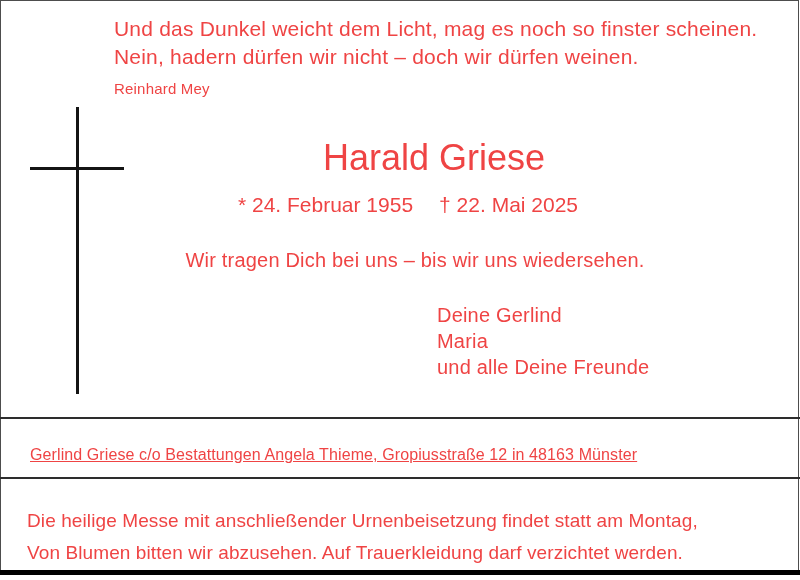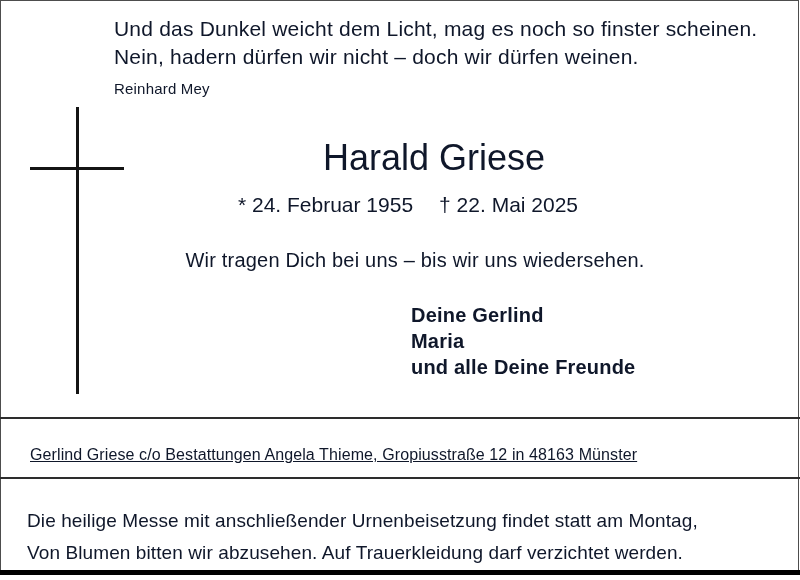--- a/index.html
+++ b/index.html
@@ -8,21 +8,21 @@
     width: 800px;
     height: 580px;
     background: #ffffff;
     overflow: hidden;
   }
   .page {
     position: relative;
     width: 640px;
     height: 580px;
     font-family: "Liberation Sans", sans-serif;
-    color: #0f172a;
+    color: #ef4444;
     background: #ffffff;
   }
   .frame {
     position: absolute;
     left: 0; top: 0;
     width: 799px;
     height: 574px;
     box-sizing: border-box;
     border-top: 1px solid #4d4d4d;
     border-left: 1px solid #4d4d4d;
@@ -81,26 +81,25 @@
     position: absolute;
     left: 415px; top: 247px;
     transform: translateX(-50%);
     font-size: 20px;
     line-height: 26px;
     letter-spacing: 0.2px;
     white-space: nowrap;
   }
   .mourners {
     position: absolute;
-    left: 411px; top: 302px;
+    left: 437px; top: 302px;
     font-size: 20px;
     line-height: 26px;
     letter-spacing: 0.2px;
     white-space: nowrap;
-    font-weight: bold;
   }
   .rule {
     position: absolute;
     left: 0;
     width: 800px;
     height: 2px;
     background: #2d2d2d;
   }
   .rule-1 { top: 417px; }
   .rule-2 { top: 477px; }

